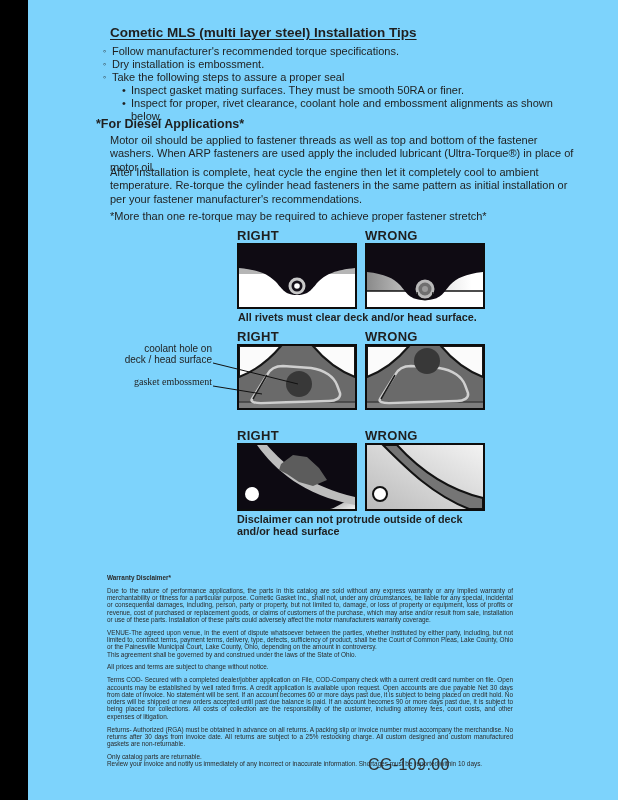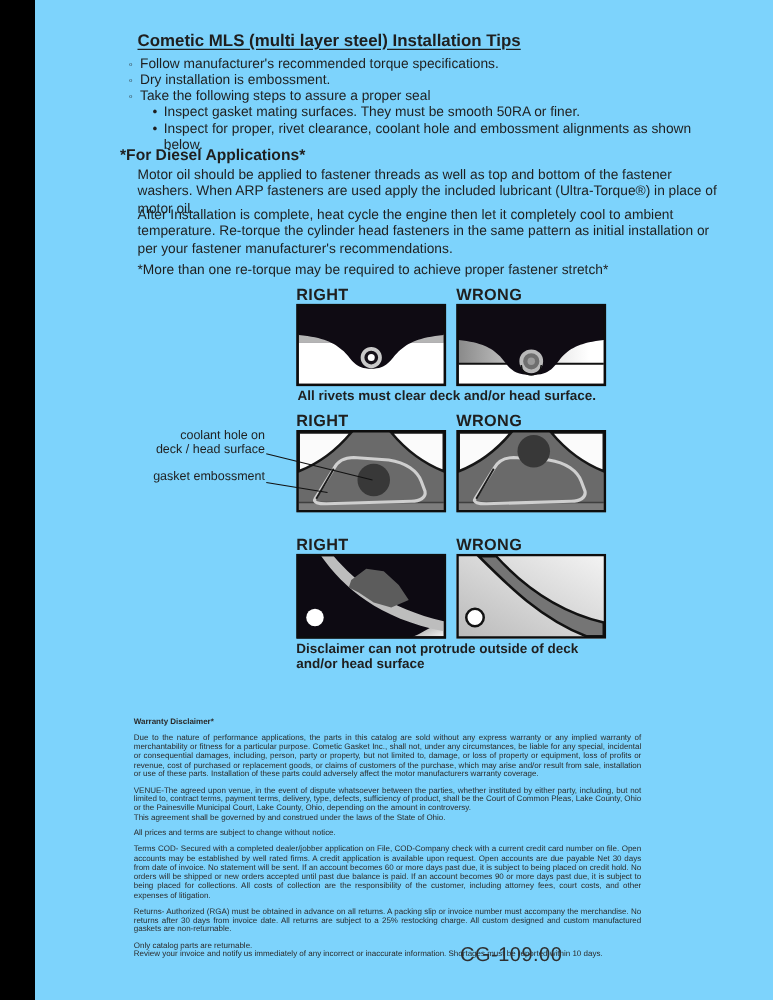--- a/index.html
+++ b/index.html
@@ -25,21 +25,21 @@
   .lab-l{left:237px;} .lab-r{left:365px;}
   .dbox{width:120px;height:66px;}
   .row1-box{top:243px;} .row2-box{top:344px;} .row3-box{top:443px;height:68px;}
   .box-l{left:237px;} .box-r{left:365px;}
   .dcap{font-size:10.8px;font-weight:bold;line-height:11.5px;}
   .cap1{left:238px;top:312px;}
   .cap2{left:237px;top:414px;width:249px;text-align:center;}
   .cap3{left:237px;top:514px;width:260px;}
 
   .anno{left:110px;width:102px;text-align:right;font-size:10px;line-height:11px;}
-  .anno1{top:343px;} .anno2{top:376px;}
+  .anno1{top:343px;} .anno2{top:376px;font-family:Liberation Serif, serif;}
   .anno-lines{left:110px;top:340px;width:260px;height:70px;z-index:5;pointer-events:none;}
 
   .disclaimer{left:107px;top:574px;width:406px;font-size:6.4px;line-height:7.3px;
               text-align:justify;color:#2a2a2a;}
   .dblock{margin-bottom:5.5px;}
   .dblock.bold{font-weight:bold;}
 
   .footer-code{left:368px;top:756px;font-size:16px;color:#2f2f2f;letter-spacing:.4px;}
 </style>
 </head>

